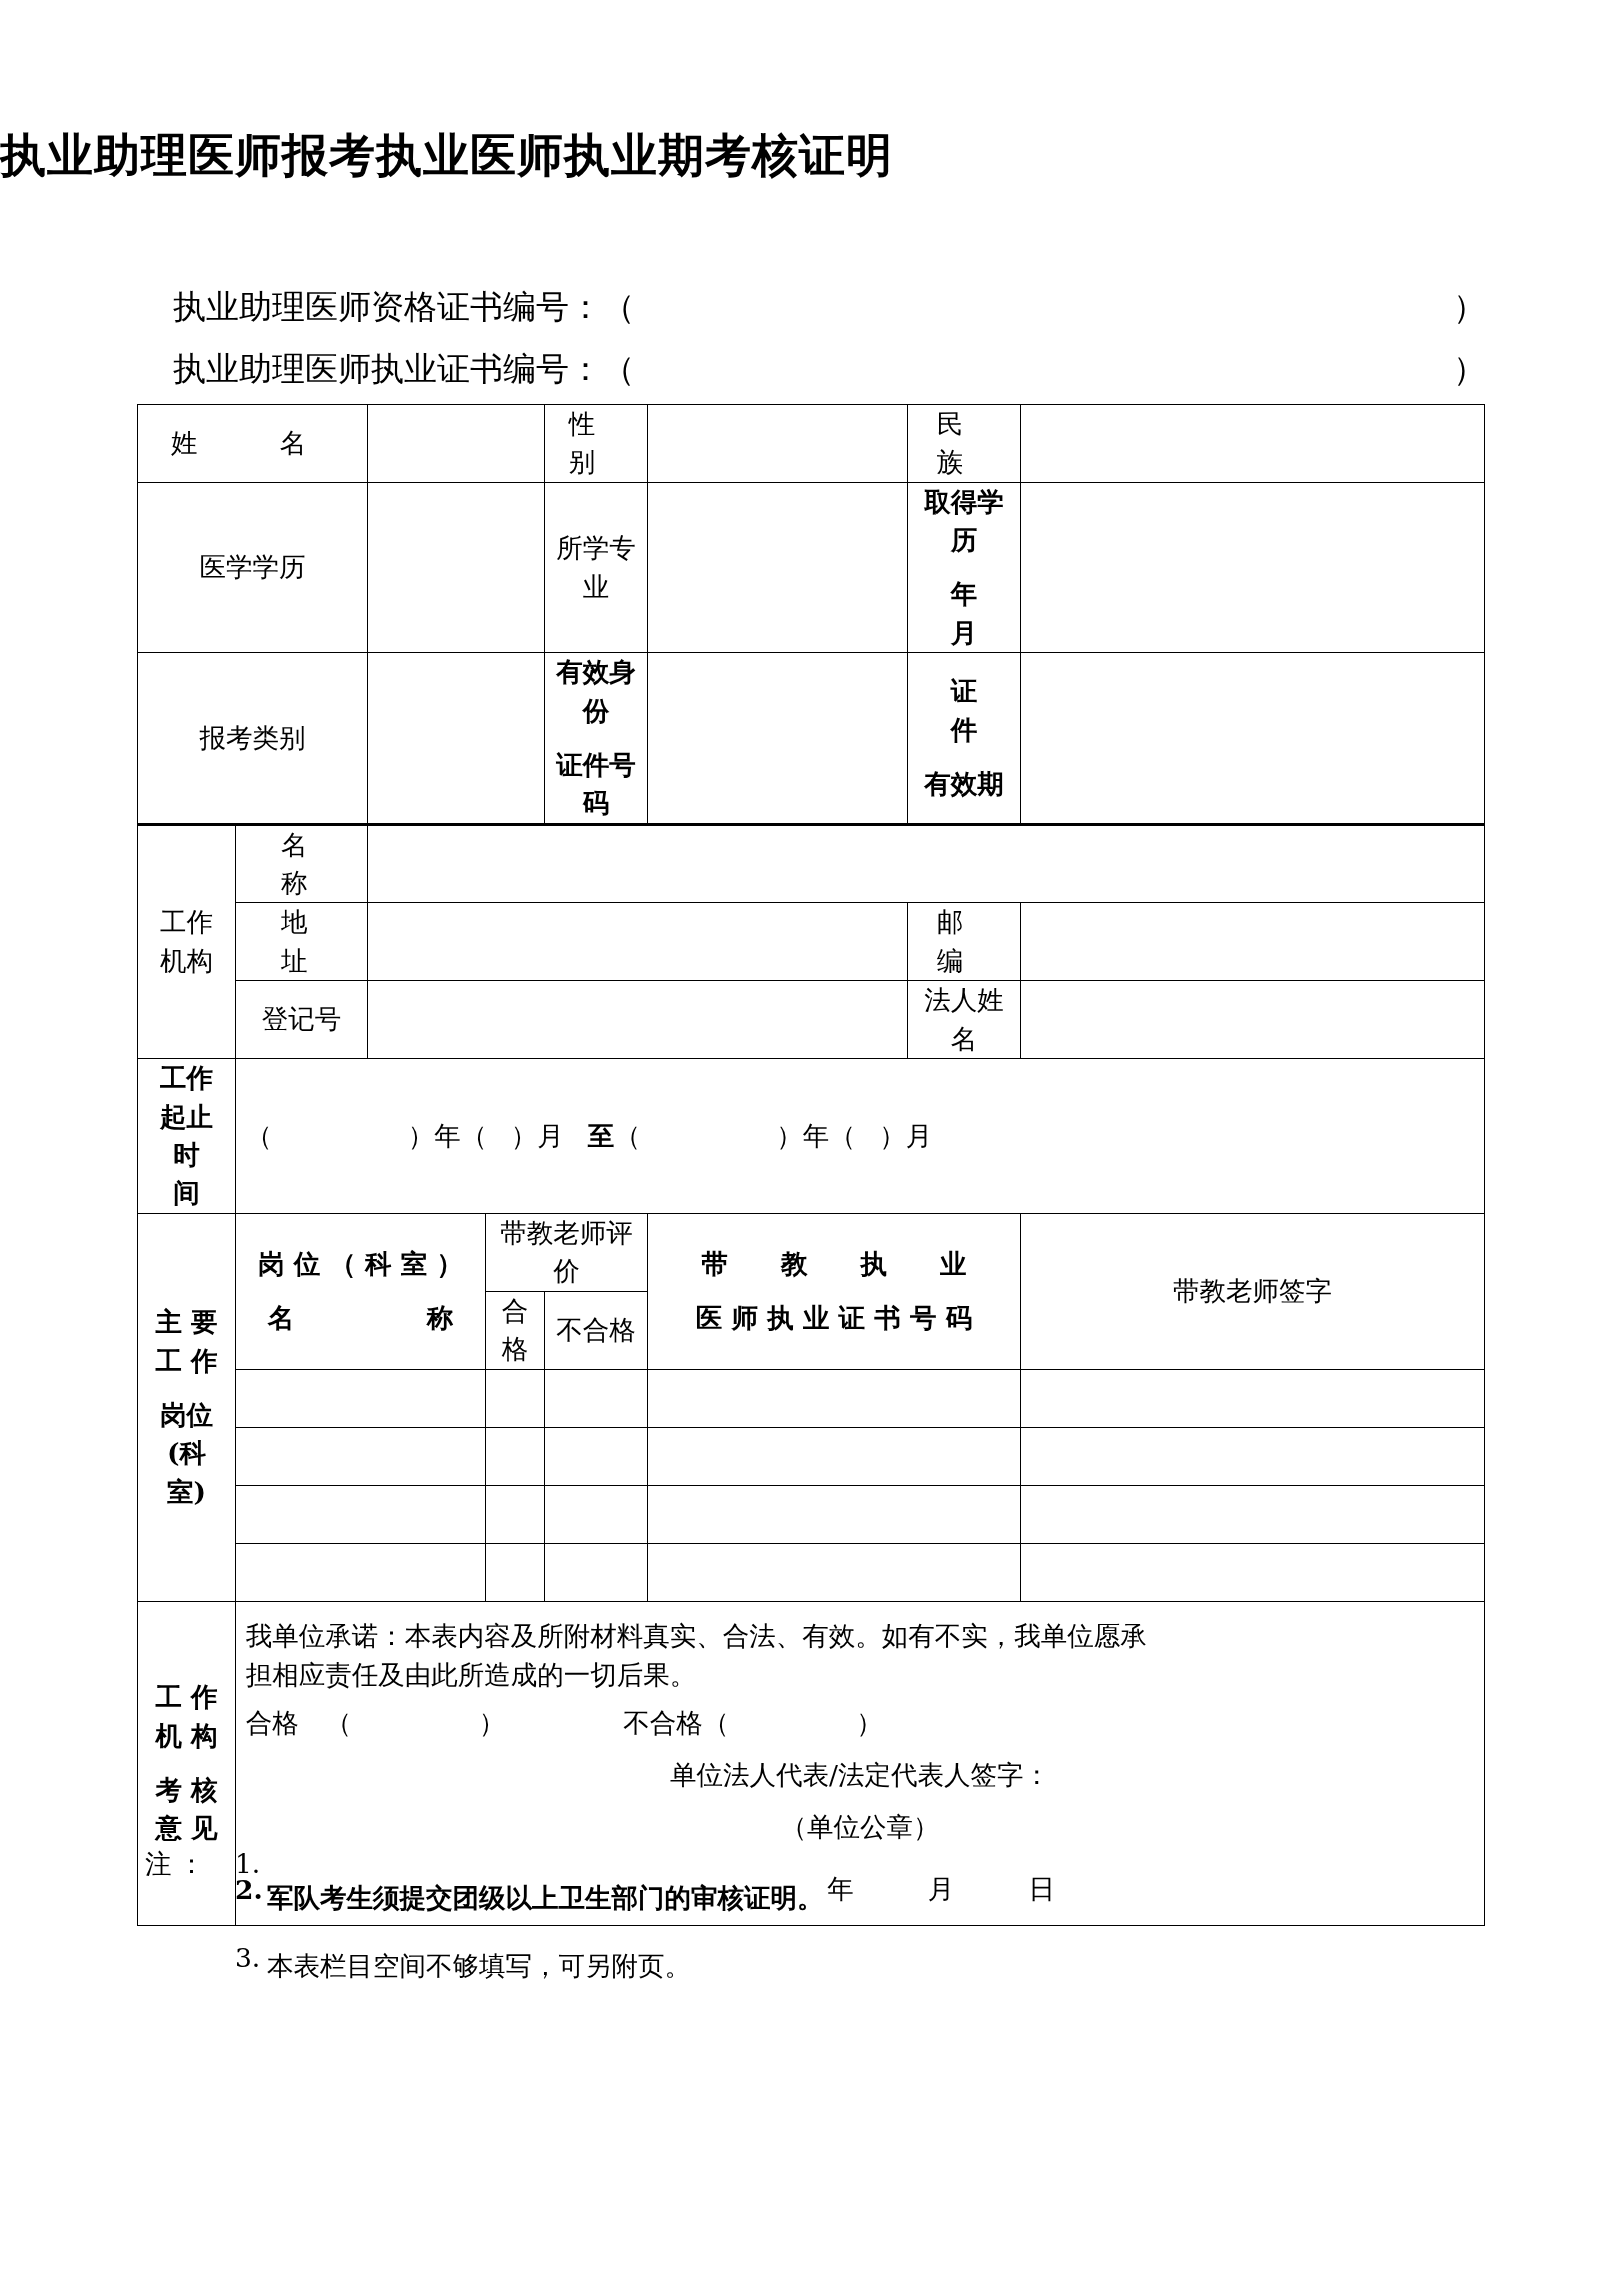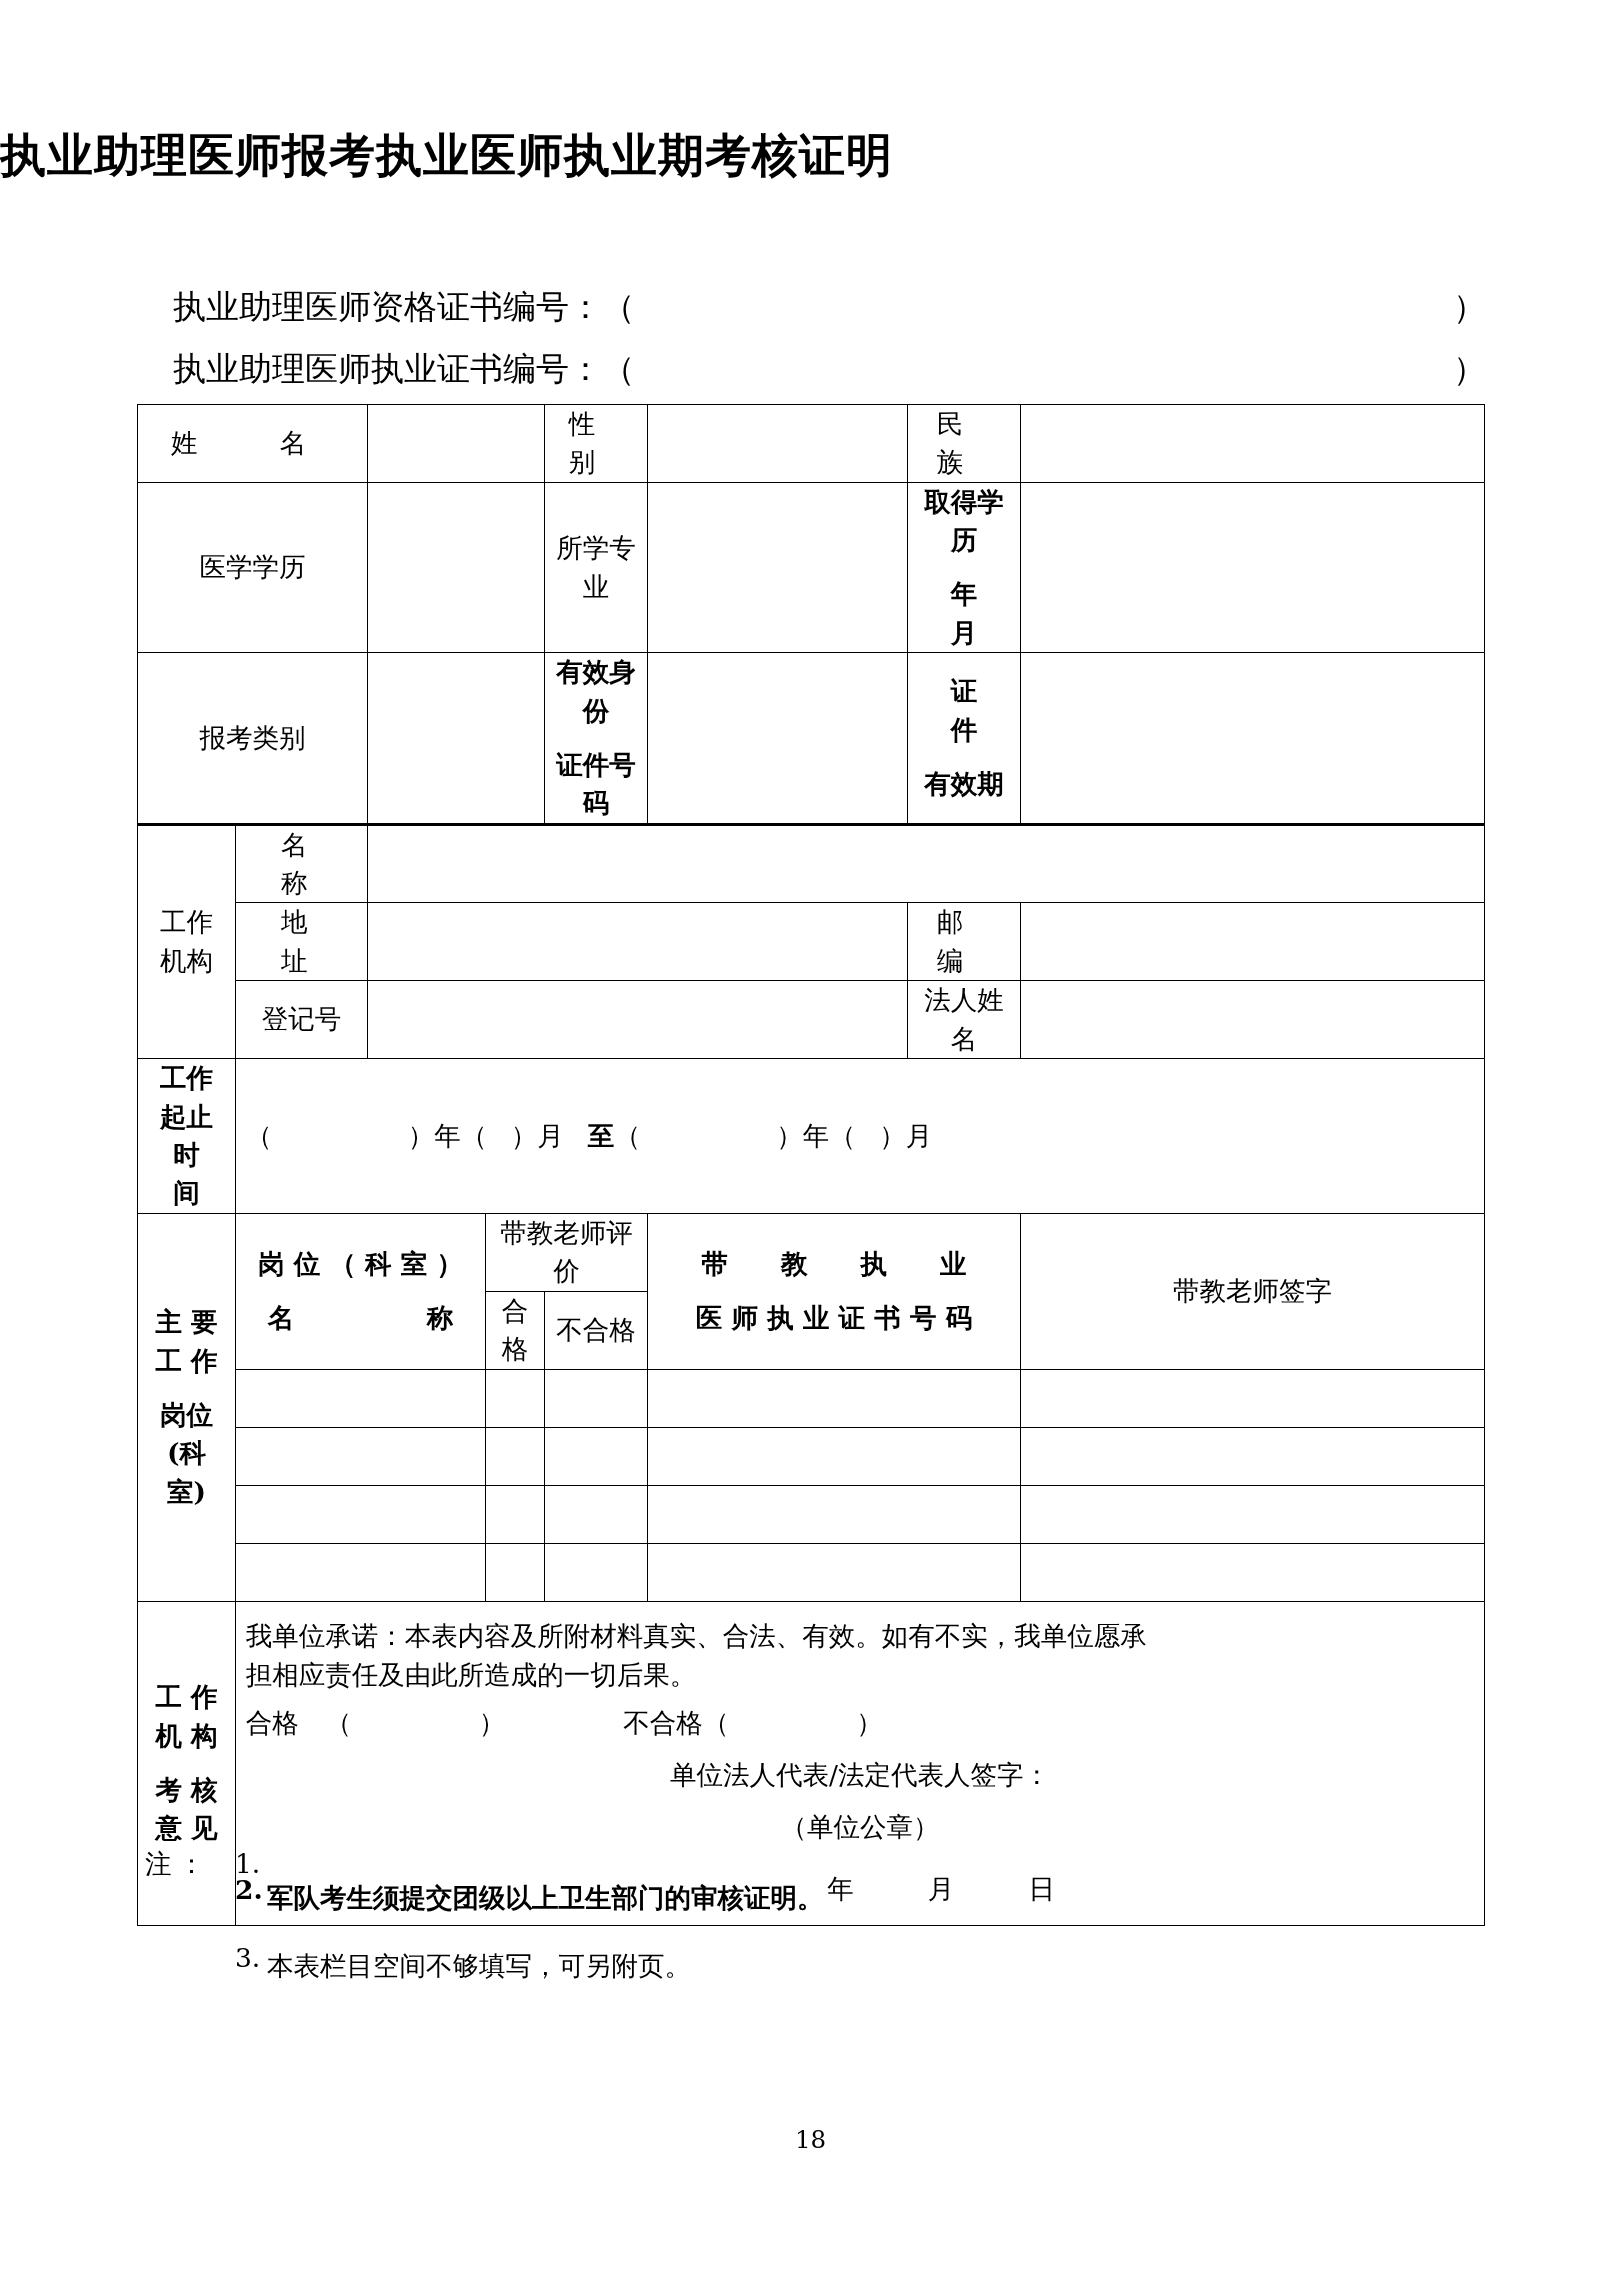--- a/index.html
+++ b/index.html
@@ -315,16 +315,15 @@
       </div>
     </div>
     <div class="note-row note3" style="margin-top:9.8px">
       <span class="note-num">3.</span>
       <div class="note-body">
         <div>本表栏目空间不够填写，可另附页。</div>
       </div>
     </div>
   </div>
 
-  <div class="pageno">18</div>
 
 </div>
 
 
 </body></html>

